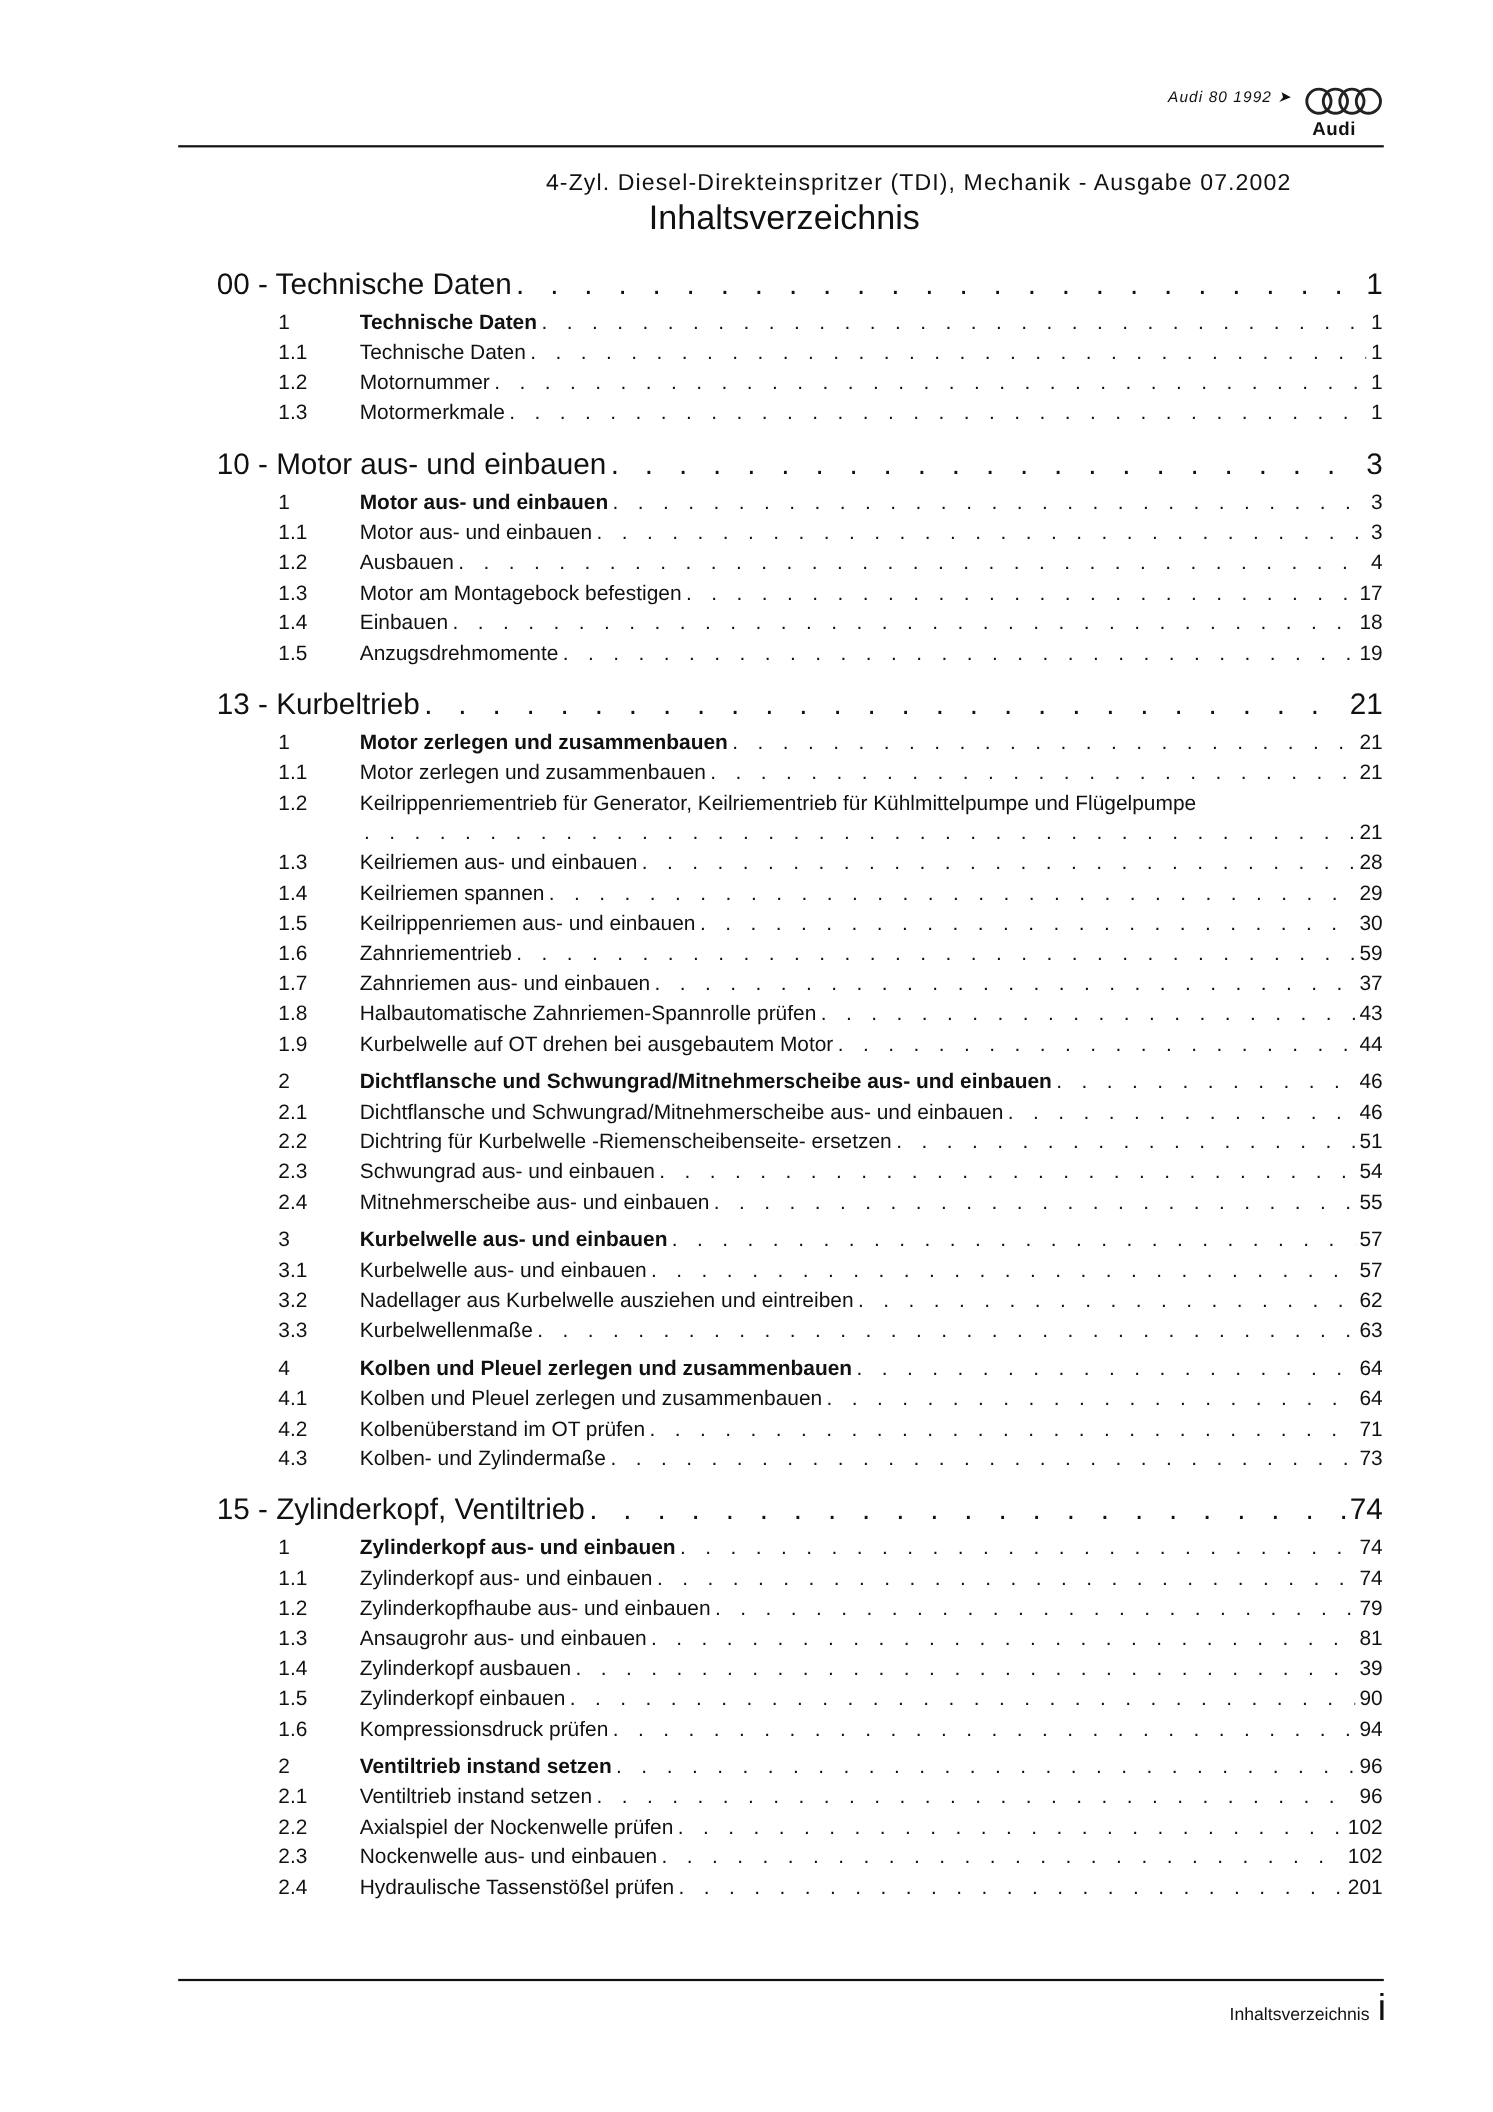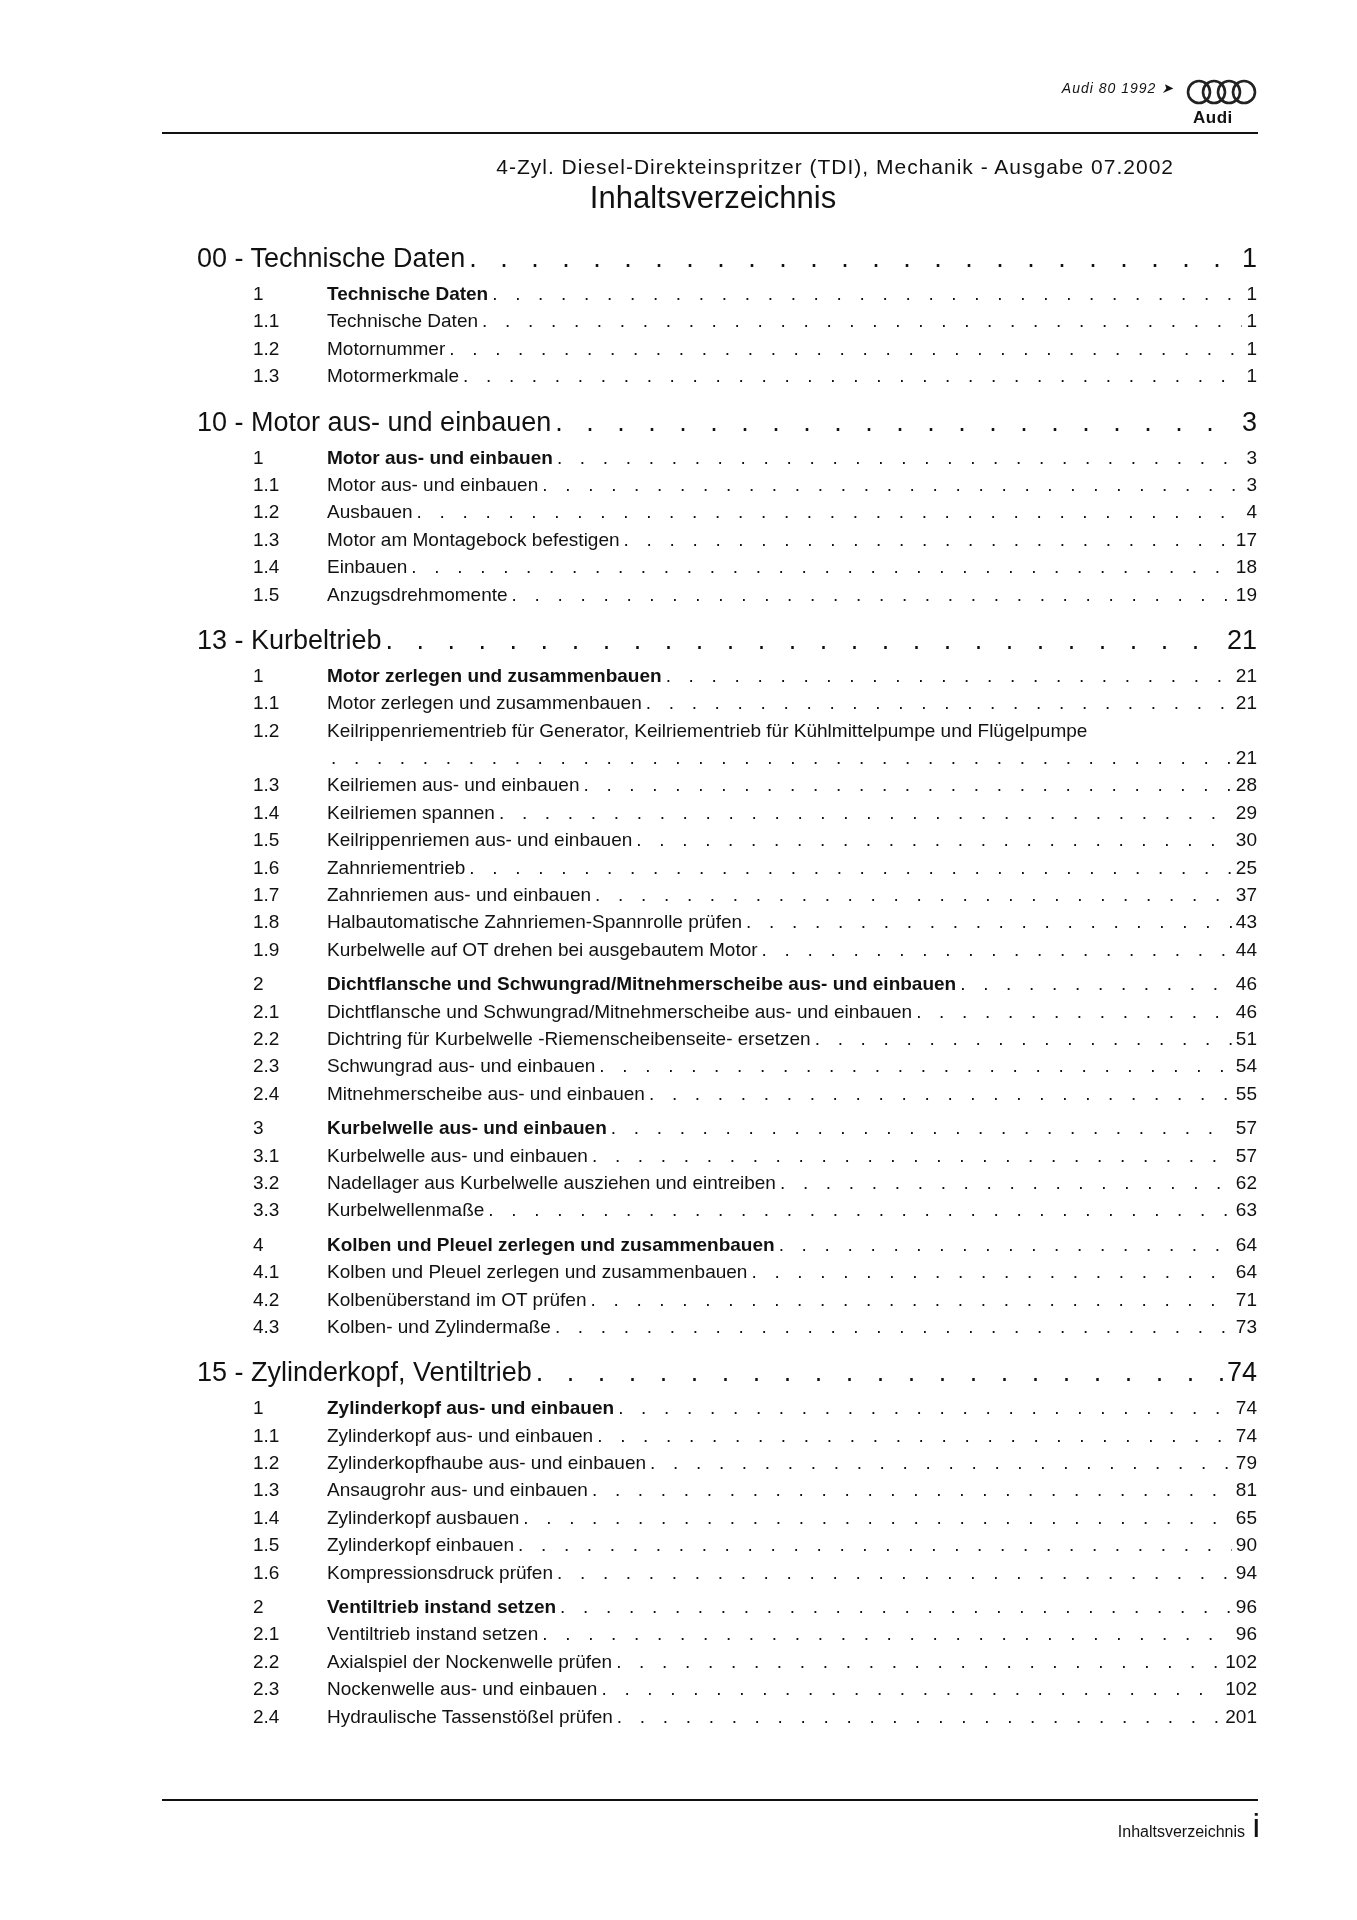--- a/index.html
+++ b/index.html
@@ -170,21 +170,21 @@
         <div class="row">
           <span class="num">1.5</span>
           <span class="txt">Keilrippenriemen aus- und einbauen</span>
           <span class="leader"></span>
           <span class="page">30</span>
         </div>
         <div class="row">
           <span class="num">1.6</span>
           <span class="txt">Zahnriementrieb</span>
           <span class="leader"></span>
-          <span class="page">25</span>
+          <span class="page">59</span>
         </div>
         <div class="row">
           <span class="num">1.7</span>
           <span class="txt">Zahnriemen aus- und einbauen</span>
           <span class="leader"></span>
           <span class="page">37</span>
         </div>
         <div class="row">
           <span class="num">1.8</span>
           <span class="txt">Halbautomatische Zahnriemen-Spannrolle prüfen</span>
@@ -311,21 +311,21 @@
         <div class="row">
           <span class="num">1.3</span>
           <span class="txt">Ansaugrohr aus- und einbauen</span>
           <span class="leader"></span>
           <span class="page">81</span>
         </div>
         <div class="row">
           <span class="num">1.4</span>
           <span class="txt">Zylinderkopf ausbauen</span>
           <span class="leader"></span>
-          <span class="page">65</span>
+          <span class="page">39</span>
         </div>
         <div class="row">
           <span class="num">1.5</span>
           <span class="txt">Zylinderkopf einbauen</span>
           <span class="leader"></span>
           <span class="page">90</span>
         </div>
         <div class="row">
           <span class="num">1.6</span>
           <span class="txt">Kompressionsdruck prüfen</span>

